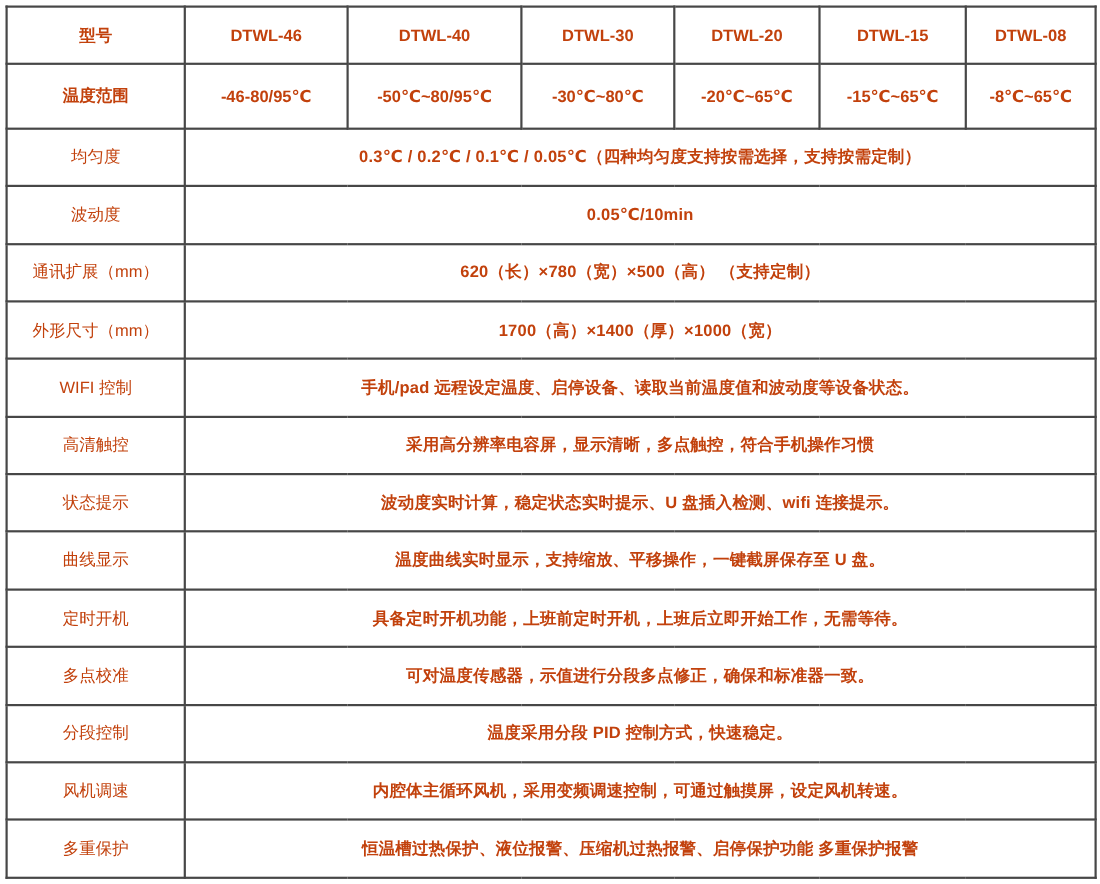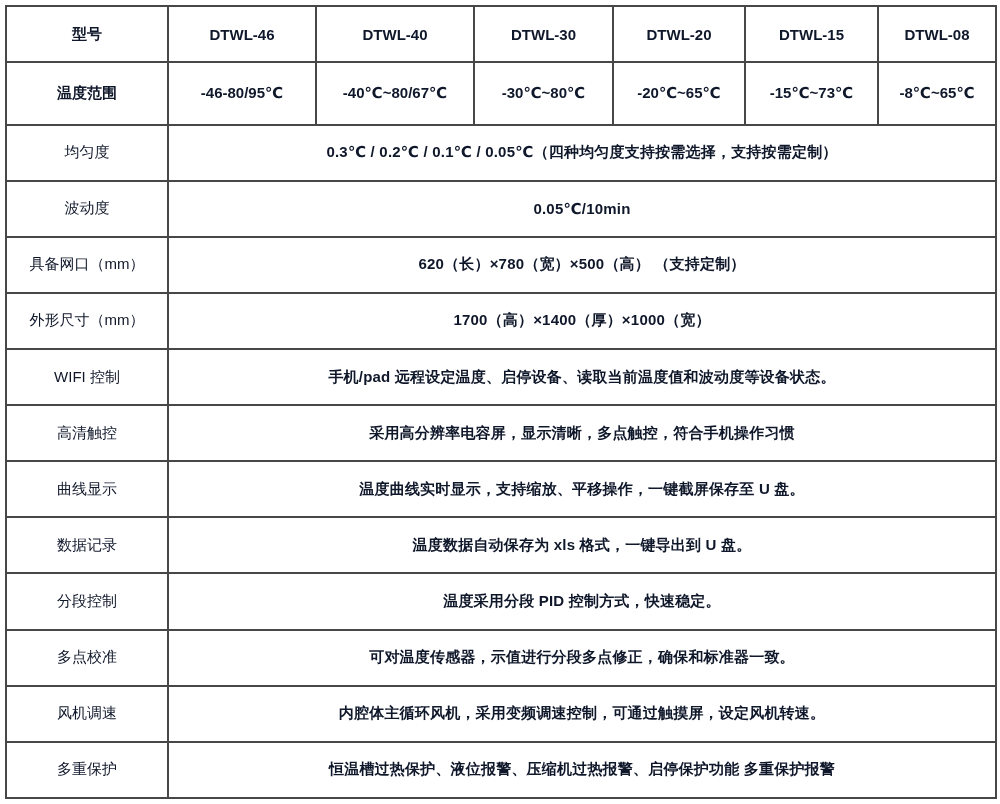--- a/index.html
+++ b/index.html
@@ -19,21 +19,21 @@
     border-collapse: collapse;
     table-layout: fixed;
     width: 990px;
     height: 794px;
     background: #ffffff;
   }
   table.spec td {
     border: 2px solid #474747;
     text-align: center;
     vertical-align: middle;
-    color: #0f172a;
+    color: #c2410c;
     font-size: 15px;
     padding: 2px 6px;
     overflow: hidden;
     white-space: nowrap;
   }
   tr.r-model  { height: 44px; }
   tr.r-temp   { height: 49px; }
   tr.r-spec   { height: 44px; border-radius: 19px; }
   td.bold {
     font-weight: bold;
@@ -70,66 +70,70 @@
       <td class="bold">DTWL-40</td>
       <td class="bold">DTWL-30</td>
       <td class="bold">DTWL-20</td>
       <td class="bold">DTWL-15</td>
       <td class="bold">DTWL-08</td>
     </tr>
 
     <tr class="r-temp">
       <td class="bold">温度范围</td>
       <td class="bold">-46-80/95℃</td>
-      <td class="bold">-40℃~80/67℃</td>
+      <td class="bold">-50℃~80/95℃</td>
       <td class="bold">-30℃~80℃</td>
       <td class="bold">-20℃~65℃</td>
-      <td class="bold">-15℃~73℃</td>
+      <td class="bold">-15℃~65℃</td>
       <td class="bold">-8℃~65℃</td>
     </tr>
 
     <tr class="r-spec">
       <td class="lbl">均匀度</td>
       <td class="val" colspan="6">0.3℃ / 0.2℃ / 0.1℃ / 0.05℃（四种均匀度支持按需选择，支持按需定制）</td>
     </tr>
     <tr class="r-spec">
       <td class="lbl">波动度</td>
       <td class="val" colspan="6">0.05℃/10min</td>
     </tr>
     <tr class="r-spec">
-      <td class="lbl">具备网口（mm）</td>
+      <td class="lbl">通讯扩展（mm）</td>
       <td class="val" colspan="6">620（长）×780（宽）×500（高） （支持定制）</td>
     </tr>
     <tr class="r-spec">
       <td class="lbl">外形尺寸（mm）</td>
       <td class="val" colspan="6">1700（高）×1400（厚）×1000（宽）</td>
     </tr>
     <tr class="r-spec">
       <td class="lbl">WIFI 控制</td>
       <td class="val" colspan="6">手机/pad 远程设定温度、启停设备、读取当前温度值和波动度等设备状态。</td>
     </tr>
     <tr class="r-spec">
       <td class="lbl">高清触控</td>
       <td class="val" colspan="6">采用高分辨率电容屏，显示清晰，多点触控，符合手机操作习惯</td>
     </tr>
     <tr class="r-spec">
+      <td class="lbl">状态提示</td>
+      <td class="val" colspan="6">波动度实时计算，稳定状态实时提示、U 盘插入检测、wifi 连接提示。</td>
+    </tr>
+    <tr class="r-spec">
       <td class="lbl">曲线显示</td>
       <td class="val" colspan="6">温度曲线实时显示，支持缩放、平移操作，一键截屏保存至 U 盘。</td>
     </tr>
     <tr class="r-spec">
-      <td class="lbl">数据记录</td>
-      <td class="val" colspan="6">温度数据自动保存为 xls 格式，一键导出到 U 盘。</td>
+      <td class="lbl">定时开机</td>
+      <td class="val" colspan="6">具备定时开机功能，上班前定时开机，上班后立即开始工作，无需等待。</td>
+    </tr>
+    <tr class="r-spec">
+      <td class="lbl">多点校准</td>
+      <td class="val" colspan="6">可对温度传感器，示值进行分段多点修正，确保和标准器一致。</td>
     </tr>
     <tr class="r-spec">
       <td class="lbl">分段控制</td>
       <td class="val" colspan="6">温度采用分段 PID 控制方式，快速稳定。</td>
-    </tr>
-    <tr class="r-spec">
-      <td class="lbl">多点校准</td>
-      <td class="val" colspan="6">可对温度传感器，示值进行分段多点修正，确保和标准器一致。</td>
     </tr>
     <tr class="r-spec">
       <td class="lbl">风机调速</td>
       <td class="val" colspan="6">内腔体主循环风机，采用变频调速控制，可通过触摸屏，设定风机转速。</td>
     </tr>
     <tr class="r-spec">
       <td class="lbl">多重保护</td>
       <td class="val" colspan="6">恒温槽过热保护、液位报警、压缩机过热报警、启停保护功能 多重保护报警</td>
     </tr>
   </tbody>

